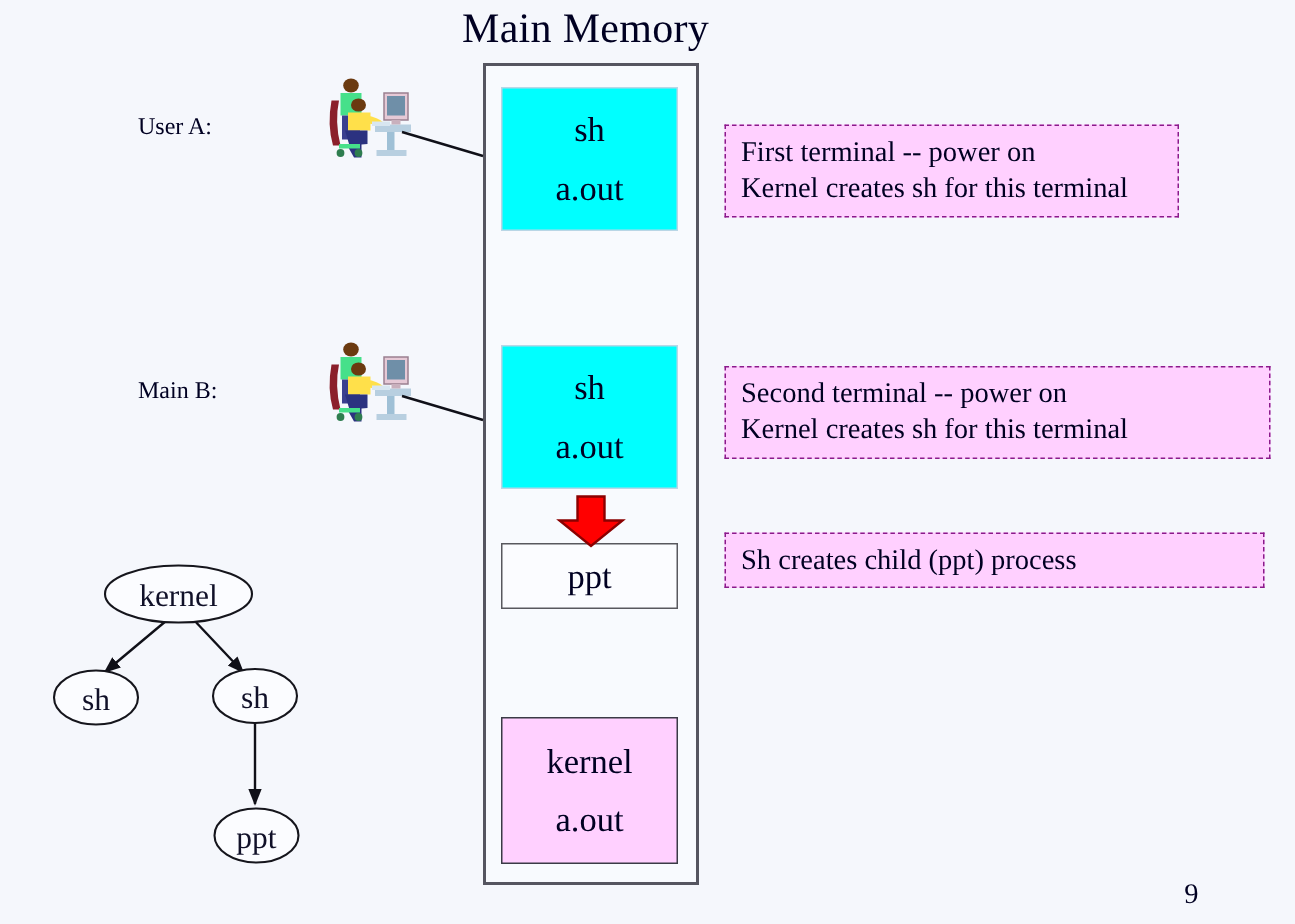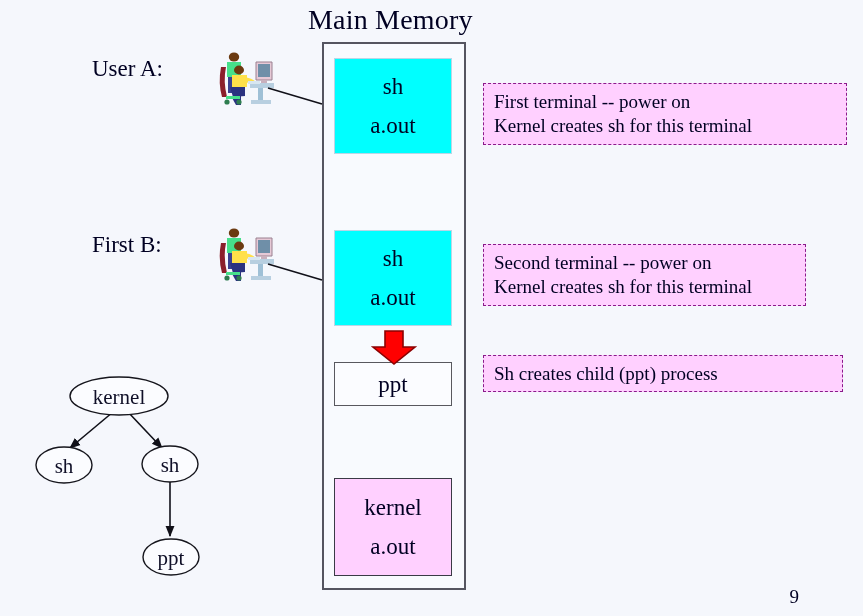--- a/index.html
+++ b/index.html
@@ -59,42 +59,43 @@
   #block-sh-a   { left: 334px; top: 58px;  width: 118px; height: 96px; }
   #block-sh-b   { left: 334px; top: 230px; width: 118px; height: 96px; }
   #block-ppt    { left: 334px; top: 362px; width: 118px; height: 44px; }
   #block-kernel { left: 334px; top: 478px; width: 118px; height: 98px; }
 
   
   #red-arrow { left: 370px; top: 330px; width: 48px; height: 36px; }
 
   
   .user-label {
-    font-size: 23px;
+    font-size: 16px;
     white-space: nowrap;
+    margin-top: 20px;
   }
   #user-a-label { left: 92px; top: 56px; }
   #user-b-label { left: 92px; top: 232px; }
   #user-a-icon  { left: 212px; top: 50px; }
   #user-b-icon  { left: 212px; top: 226px; }
 
   .connector { stroke: #101018; stroke-width: 1.6px; }
 
   
   .note {
     box-sizing: border-box;
     background: #ffd0ff;
     border: 1.5px dashed #8b1a8b;
     padding: 6px 10px 5px 10px;
     font-size: 19px;
     line-height: 1.28;
     white-space: nowrap;
   }
-  #note-1 { left: 483px; top: 83px;  width: 364px; }
-  #note-2 { left: 483px; top: 244px; width: 323px; font-family: Liberation Serif, serif; }
+  #note-1 { left: 483px; top: 83px;  width: 303px; }
+  #note-2 { left: 483px; top: 244px; width: 364px; font-family: Liberation Serif, serif; }
   #note-3 { left: 483px; top: 355px; width: 360px; }
 
   
   #tree { left: 18px; top: 368px; width: 260px; height: 216px; }
   .node-ellipse { fill: #fbfcff; stroke: #15151c; stroke-width: 1.4px; }
   .node-text {
     font-family: "Liberation Serif", "DejaVu Serif", serif;
     font-size: 21px;
     fill: #101028;
     text-anchor: middle;
@@ -162,21 +163,21 @@
   <path d="M46 38 h5 v12 h-5 z" fill="#9fc0d6"></path>
   <path d="M39 50 h20 v4 h-20 z" fill="#b8cfe0"></path>
 
   <path d="M44 12 h16 v18 h-16 z" fill="#e6c9d6" stroke="#9a8090" stroke-width="1"></path>
   <path d="M46 14 h12 v13 h-12 z" fill="#6f8fa8"></path>
   <path d="M49 30 h6 v3 h-6 z" fill="#c9b0bd"></path>
 
   <path d="M36 31 h12 v3 h-12 z" fill="#d8e6f0"></path>
 </svg>
 
-<div class="abs user-label" id="user-b-label">First B:</div>
+<div class="abs user-label" id="user-b-label">Main B:</div>
 
 <svg class="abs" id="user-b-icon" width="62" height="58" viewBox="0 0 62 58">
   <ellipse cx="22" cy="7" rx="5.2" ry="4.6" fill="#6b3a10"></ellipse>
   <path d="M15 12 h14 v15 h-14 z" fill="#46e08a"></path>
   <path d="M16 27 h12 v16 h-12 z" fill="#3a3f8f"></path>
   <path d="M9 17 q-3 16 1 30 h5 q-4 -16 -1 -30 z" fill="#8b1f2b"></path>
   <ellipse cx="27" cy="20" rx="5" ry="4.4" fill="#6b3a10"></ellipse>
   <path d="M20 25 h15 v12 h-15 z" fill="#ffe04a"></path>
   <path d="M32 27 q8 1 12 5 l-2 3 q-6 -3 -11 -3 z" fill="#ffe04a"></path>
   <path d="M18 37 h15 v9 l-12 1 z" fill="#2b3280"></path>

